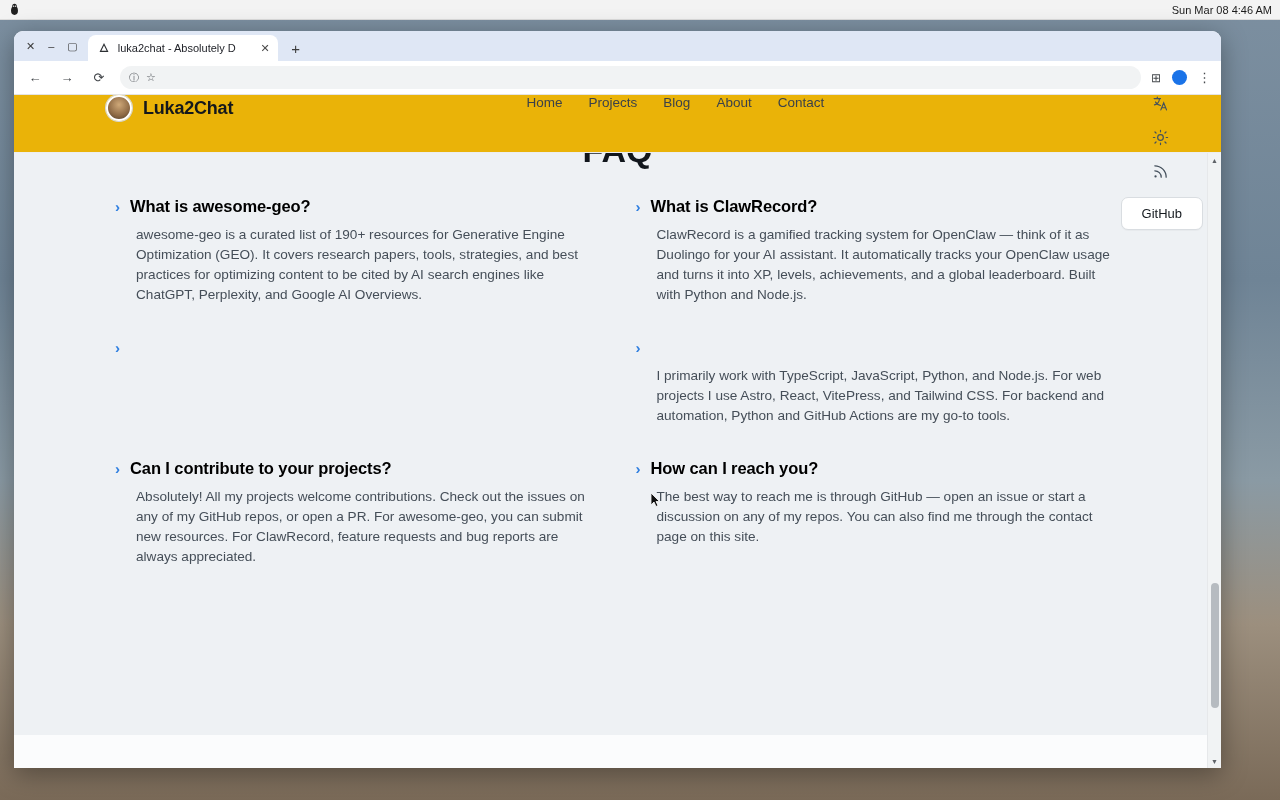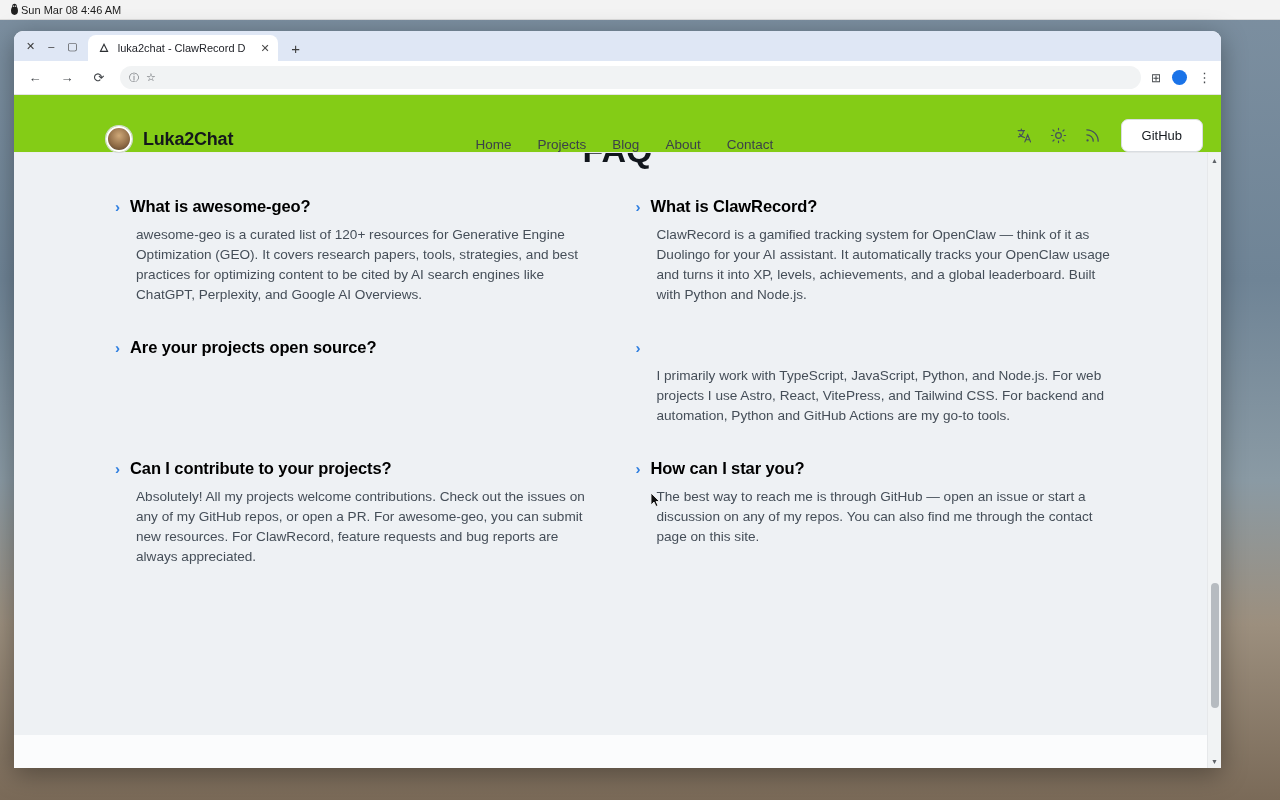--- a/index.html
+++ b/index.html
@@ -9,21 +9,21 @@
     font-family: "Liberation Sans", sans-serif;
   }
   body {
     background: linear-gradient(180deg, #7c8fa0 0%, #6f8496 35%, #8a9aa4 60%, #9c8f7e 78%, #7a6a58 100%);
     position: relative;
   }
   
   #desktop-topbar {
     position: absolute; top: 0; left: 0; width: 1280px; height: 20px;
     background: #f3f3f3;
-    display: flex; align-items: center; justify-content: flex-start;
+    display: flex; align-items: center; justify-content: space-between;
     padding: 0 8px;
     font-size: 11px; color: #1c1c1c;
     border-bottom: 1px solid #dcdcdc;
   }
   #desktop-topbar .left { display: flex; align-items: center; gap: 6px; }
   .os-logo {
     width: 13px; height: 13px;
     display: inline-block;
     color: #1f1f1f;
   }
@@ -105,22 +105,22 @@
   #viewport {
     flex: 1 1 auto;
     position: relative;
     background: #eef1f4;
     overflow: hidden;
   }
   
   #site-header {
     position: absolute; top: 0; left: 0; right: 0;
     height: 58px;
-    background: #84cc16;
-    display: flex; align-items: flex-end;
+    background: #eab308;
+    display: flex; align-items: flex-start;
     padding: 0 18px 0 92px;
     z-index: 5;
     border-bottom: 1px solid #eceef0;
   }
   #brand { display: flex; align-items: center; gap: 11px; }
   #brand .avatar {
     width: 26px; height: 26px; border-radius: 50%;
     background: radial-gradient(circle at 50% 35%, #cfa878 0%, #8e6a45 60%, #4e3a25 100%);
     border: 2px solid #fff;
     box-shadow: 0 0 0 1px #d4d7da;
@@ -129,21 +129,21 @@
     font-size: 18px; font-weight: bold; color: #14181c; letter-spacing: -0.2px;
   }
   #main-nav {
     flex: 1 1 auto;
     display: flex; align-items: center; justify-content: center;
     gap: 26px;
   }
   #main-nav a {
     font-size: 13.5px; color: #3b4149; text-decoration: none;
   }
-  #header-actions { display: flex; align-items: center; gap: 17px; }
+  #header-actions { display: flex; align-items: center; gap: 17px; flex-direction: column; }
   .hdr-ico { color: #44505c; display: flex; align-items: center; }
   #github-btn {
     background: #fff; border: 1px solid #d9dde1;
     border-radius: 7px;
     font-size: 13px; color: #151a1f;
     padding: 8px 20px;
     margin-left: 3px;
     box-shadow: 0 1px 1px rgba(0,0,0,0.03);
   }
   
@@ -241,21 +241,21 @@
       <span class="win-btn">✕</span>
       <span class="win-btn">–</span>
       <span class="win-btn">▢</span>
     </div>
     <div class="tab">
       <span class="favicon">
         <svg width="12" height="12" viewBox="0 0 24 24" fill="#2c2f33">
           <path d="M12 2L3 20h18L12 2zm0 5l5.2 10.5H6.8L12 7z"></path>
         </svg>
       </span>
-      <span class="tab-title">luka2chat - ClawRecord D</span>
+      <span class="tab-title">luka2chat - Absolutely D</span>
       <span class="tab-close">✕</span>
     </div>
     <div class="new-tab">+</div>
   </div>
 
   <div id="toolbar">
     <span class="nav-ico">←</span>
     <span class="nav-ico">→</span>
     <span class="nav-ico">⟳</span>
     <div id="omnibox">
@@ -312,35 +312,34 @@
       <section id="faq-section">
         <h2 id="faq-title">FAQ</h2>
 
         <div id="faq-grid">
 
           <div class="faq-item">
             <div class="faq-q">
               <span class="chev">›</span>
               <span class="faq-q-text">What is awesome-geo?</span>
             </div>
-            <p class="faq-a">awesome-geo is a curated list of 120+ resources for Generative Engine Optimization (GEO). It covers research papers, tools, strategies, and best practices for optimizing content to be cited by AI search engines like ChatGPT, Perplexity, and Google AI Overviews.</p>
+            <p class="faq-a">awesome-geo is a curated list of 190+ resources for Generative Engine Optimization (GEO). It covers research papers, tools, strategies, and best practices for optimizing content to be cited by AI search engines like ChatGPT, Perplexity, and Google AI Overviews.</p>
           </div>
 
           <div class="faq-item">
             <div class="faq-q">
               <span class="chev">›</span>
               <span class="faq-q-text">What is ClawRecord?</span>
             </div>
             <p class="faq-a">ClawRecord is a gamified tracking system for OpenClaw — think of it as Duolingo for your AI assistant. It automatically tracks your OpenClaw usage and turns it into XP, levels, achievements, and a global leaderboard. Built with Python and Node.js.</p>
           </div>
 
           <div class="faq-item">
             <div class="faq-q">
               <span class="chev">›</span>
-              <span class="faq-q-text">Are your projects open source?</span>
             </div>
           </div>
 
           <div class="faq-item">
             <div class="faq-q">
               <span class="chev">›</span>
             </div>
             <p class="faq-a">I primarily work with TypeScript, JavaScript, Python, and Node.js. For web projects I use Astro, React, VitePress, and Tailwind CSS. For backend and automation, Python and GitHub Actions are my go-to tools.</p>
           </div>
 
@@ -348,21 +347,21 @@
             <div class="faq-q">
               <span class="chev">›</span>
               <span class="faq-q-text">Can I contribute to your projects?</span>
             </div>
             <p class="faq-a">Absolutely! All my projects welcome contributions. Check out the issues on any of my GitHub repos, or open a PR. For awesome-geo, you can submit new resources. For ClawRecord, feature requests and bug reports are always appreciated.</p>
           </div>
 
           <div class="faq-item">
             <div class="faq-q">
               <span class="chev">›</span>
-              <span class="faq-q-text">How can I star you?</span>
+              <span class="faq-q-text">How can I reach you?</span>
             </div>
             <p class="faq-a">The best way to reach me is through GitHub — open an issue or start a discussion on any of my repos. You can also find me through the contact page on this site.</p>
           </div>
 
         </div>
       </section>
 
       <div id="footer-band">
         
       </div>

